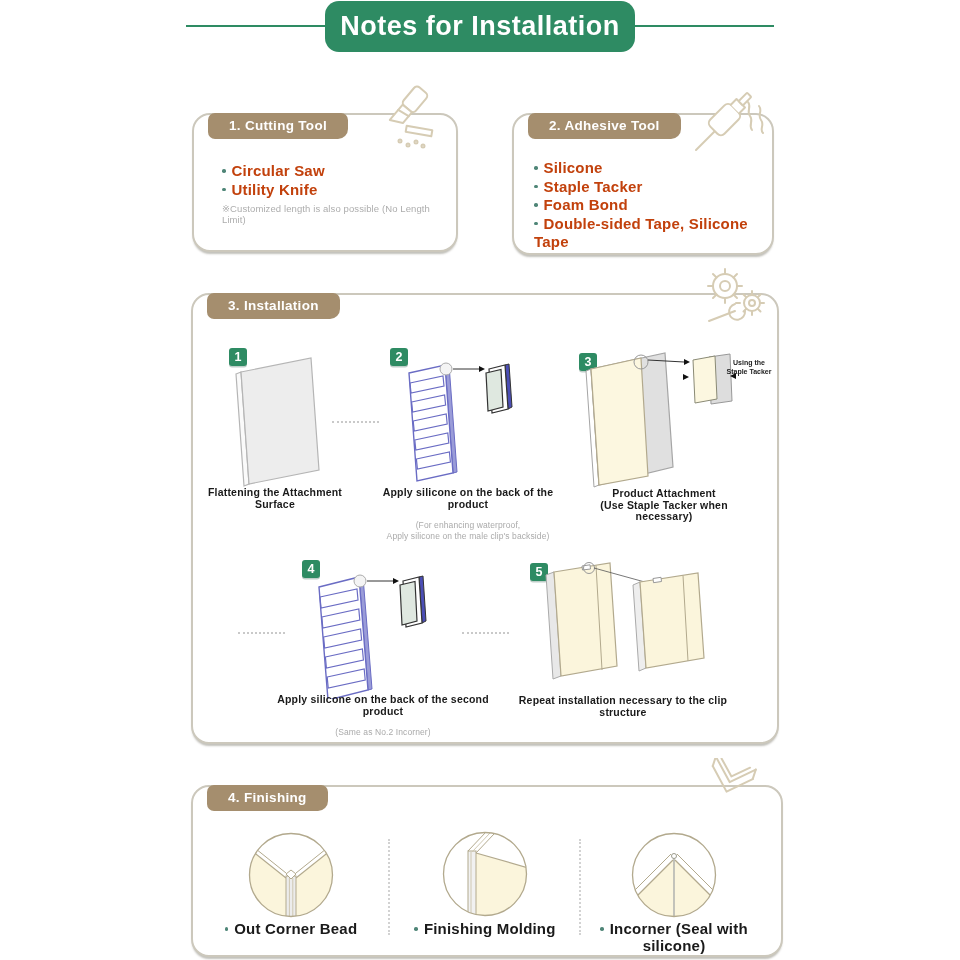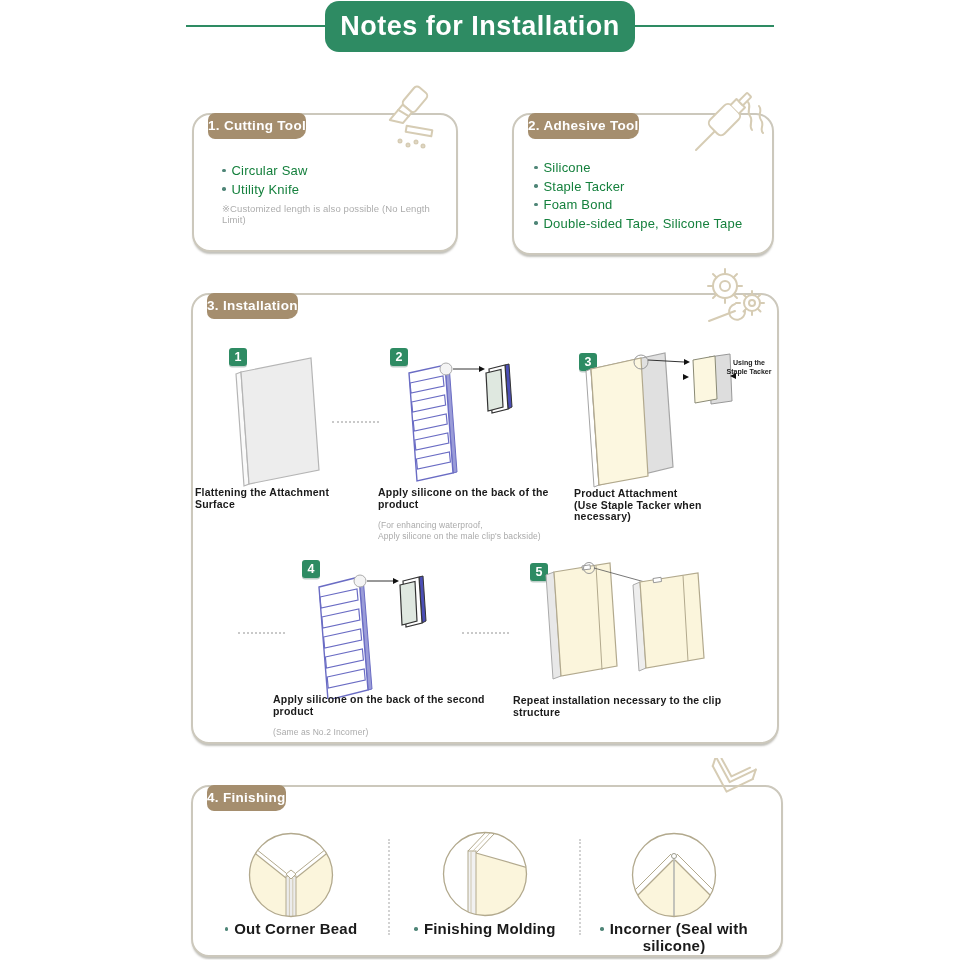--- a/index.html
+++ b/index.html
@@ -11,36 +11,36 @@
     border-radius:14px;display:flex;align-items:center;justify-content:center;color:#fff;
     font-size:27px;font-weight:bold;letter-spacing:.5px;}
   
   .card{position:absolute;background:#fff;border:2px solid #ccc8bc;border-radius:18px;
     box-shadow:0 3px 2px -1px rgba(120,118,105,.45);}
   #card-cutting{left:192px;top:113px;width:262px;height:135px;}
   #card-adhesive{left:512px;top:113px;width:258px;height:138px;}
   #card-install{left:191px;top:293px;width:584px;height:447px;}
   #card-finish{left:191px;top:785px;width:588px;height:168px;}
   .card-label{position:absolute;top:-2px;left:14px;background:var(--tan);color:#fff;
-    font-size:13.5px;font-weight:bold;padding:5px 0 6px;border-radius:7px 7px 10px 7px;letter-spacing:.3px;}
+    font-size:13.5px;font-weight:bold;padding:5px 21px 6px;border-radius:7px 7px 10px 7px;letter-spacing:.3px;}
   
   .tool-list{position:absolute;left:28px;}
   #card-cutting .tool-list{top:47px;}
   #card-adhesive .tool-list{top:44px;}
-  .tool-item{font-size:13px;font-weight:normal;color:#15803d;line-height:18.5px;letter-spacing:.2px;}
+  .tool-item{font-size:15px;font-weight:bold;color:#c2410c;line-height:18.5px;letter-spacing:.2px;}
   .bdot{display:inline-block;width:3.5px;height:3.5px;border-radius:50%;background:#4e8577;
     vertical-align:middle;margin:-2px 6px 0 0;}
   .tool-note{font-size:9.5px;color:#adadad;margin-top:4px;letter-spacing:.1px;}
   
   .stepnum{position:absolute;width:18px;height:18px;background:var(--green);color:#fff;border-radius:3px;
     display:flex;align-items:center;justify-content:center;font-size:12.5px;font-weight:bold;
     box-shadow:0 1.5px 0 rgba(0,60,40,.25);}
   .ill{position:absolute;}
   .hdot{position:absolute;height:0;border-top:2px dotted #c9c9c9;}
-  .cap{position:absolute;font-size:10.5px;font-weight:bold;color:#1a1a1a;
+  .cap{position:absolute;text-align:center;font-size:10.5px;font-weight:bold;color:#1a1a1a;
     line-height:11.5px;letter-spacing:.2px;}
   .cap .sub{font-size:8.5px;font-weight:normal;color:#aaa;line-height:10.5px;margin-top:10px;letter-spacing:.1px;}
   .ann{position:absolute;font-size:7px;font-weight:bold;color:#222;line-height:9px;text-align:center;}
   
   .vdot{position:absolute;width:0;border-left:2px dotted #d2d2d2;}
   .fin-cap{position:absolute;text-align:center;font-size:15px;font-weight:bold;color:#1a1a1a;letter-spacing:.2px;}
   .icon{position:absolute;}
   .icon path,.icon rect,.icon line,.icon circle,.icon polyline,.icon polygon
     {stroke:#d6ccb4;stroke-width:2;fill:none;stroke-linecap:round;stroke-linejoin:round;}
   .icon .f{fill:#fff;}

